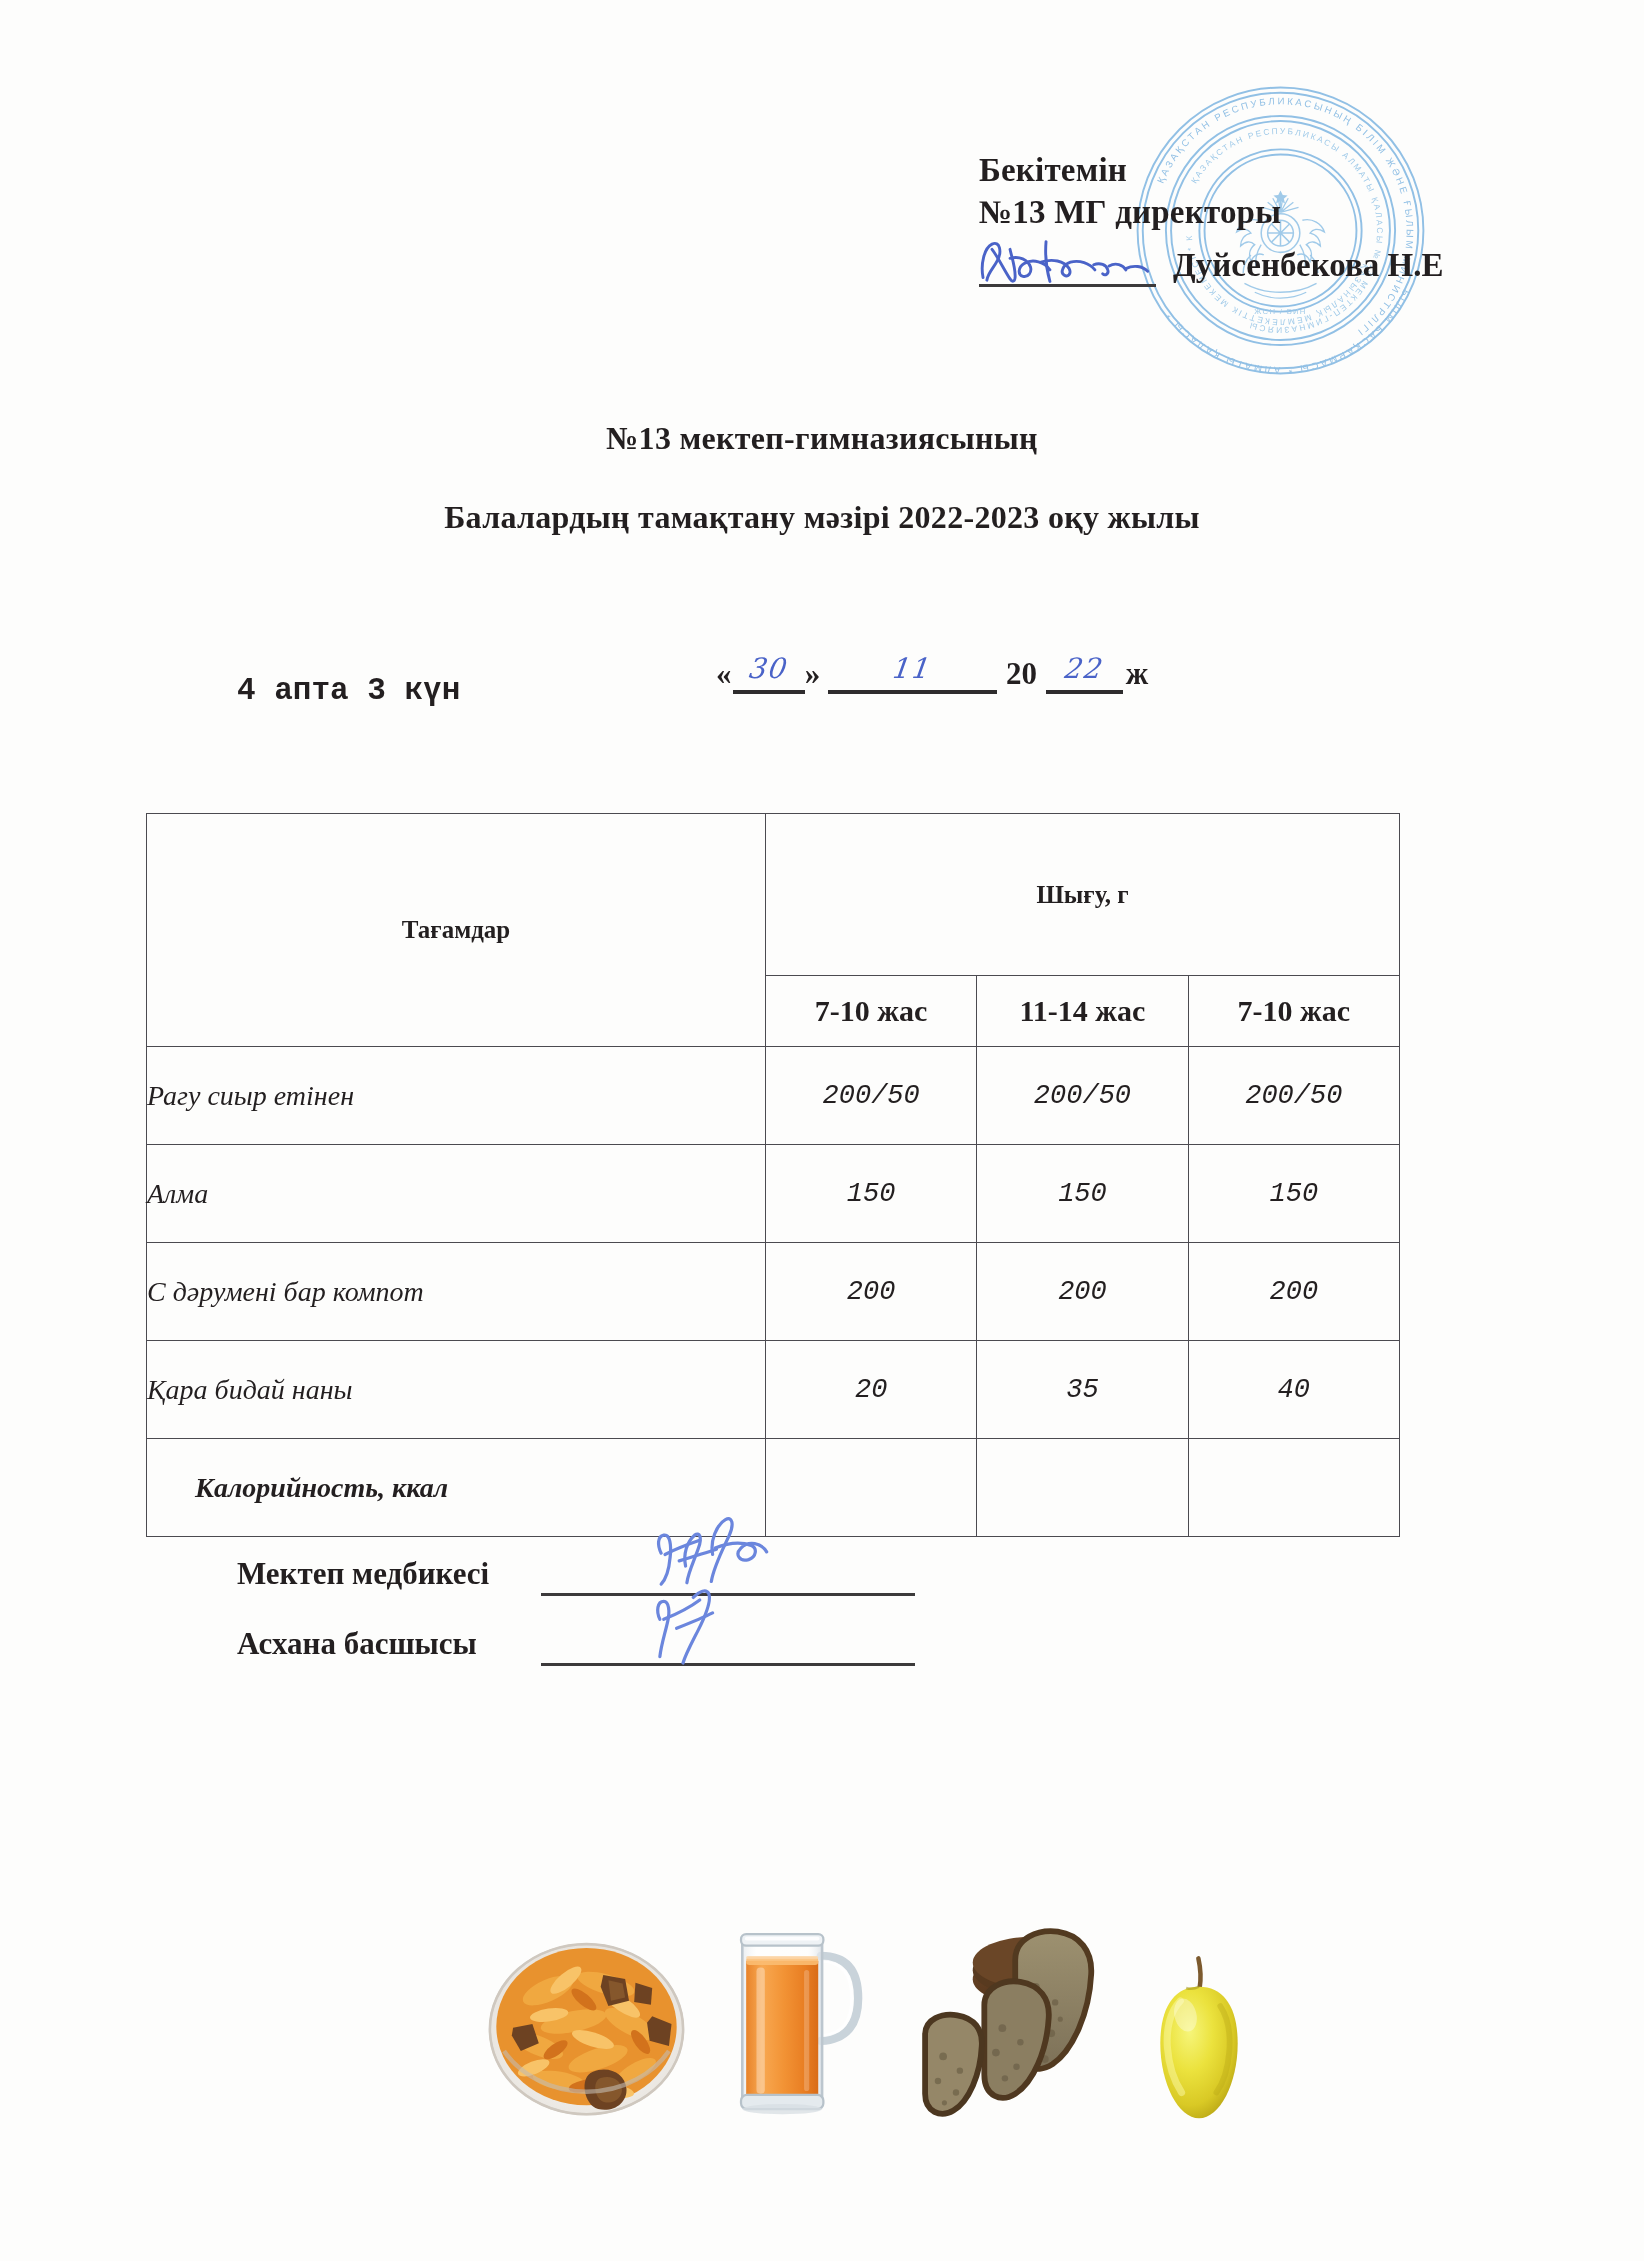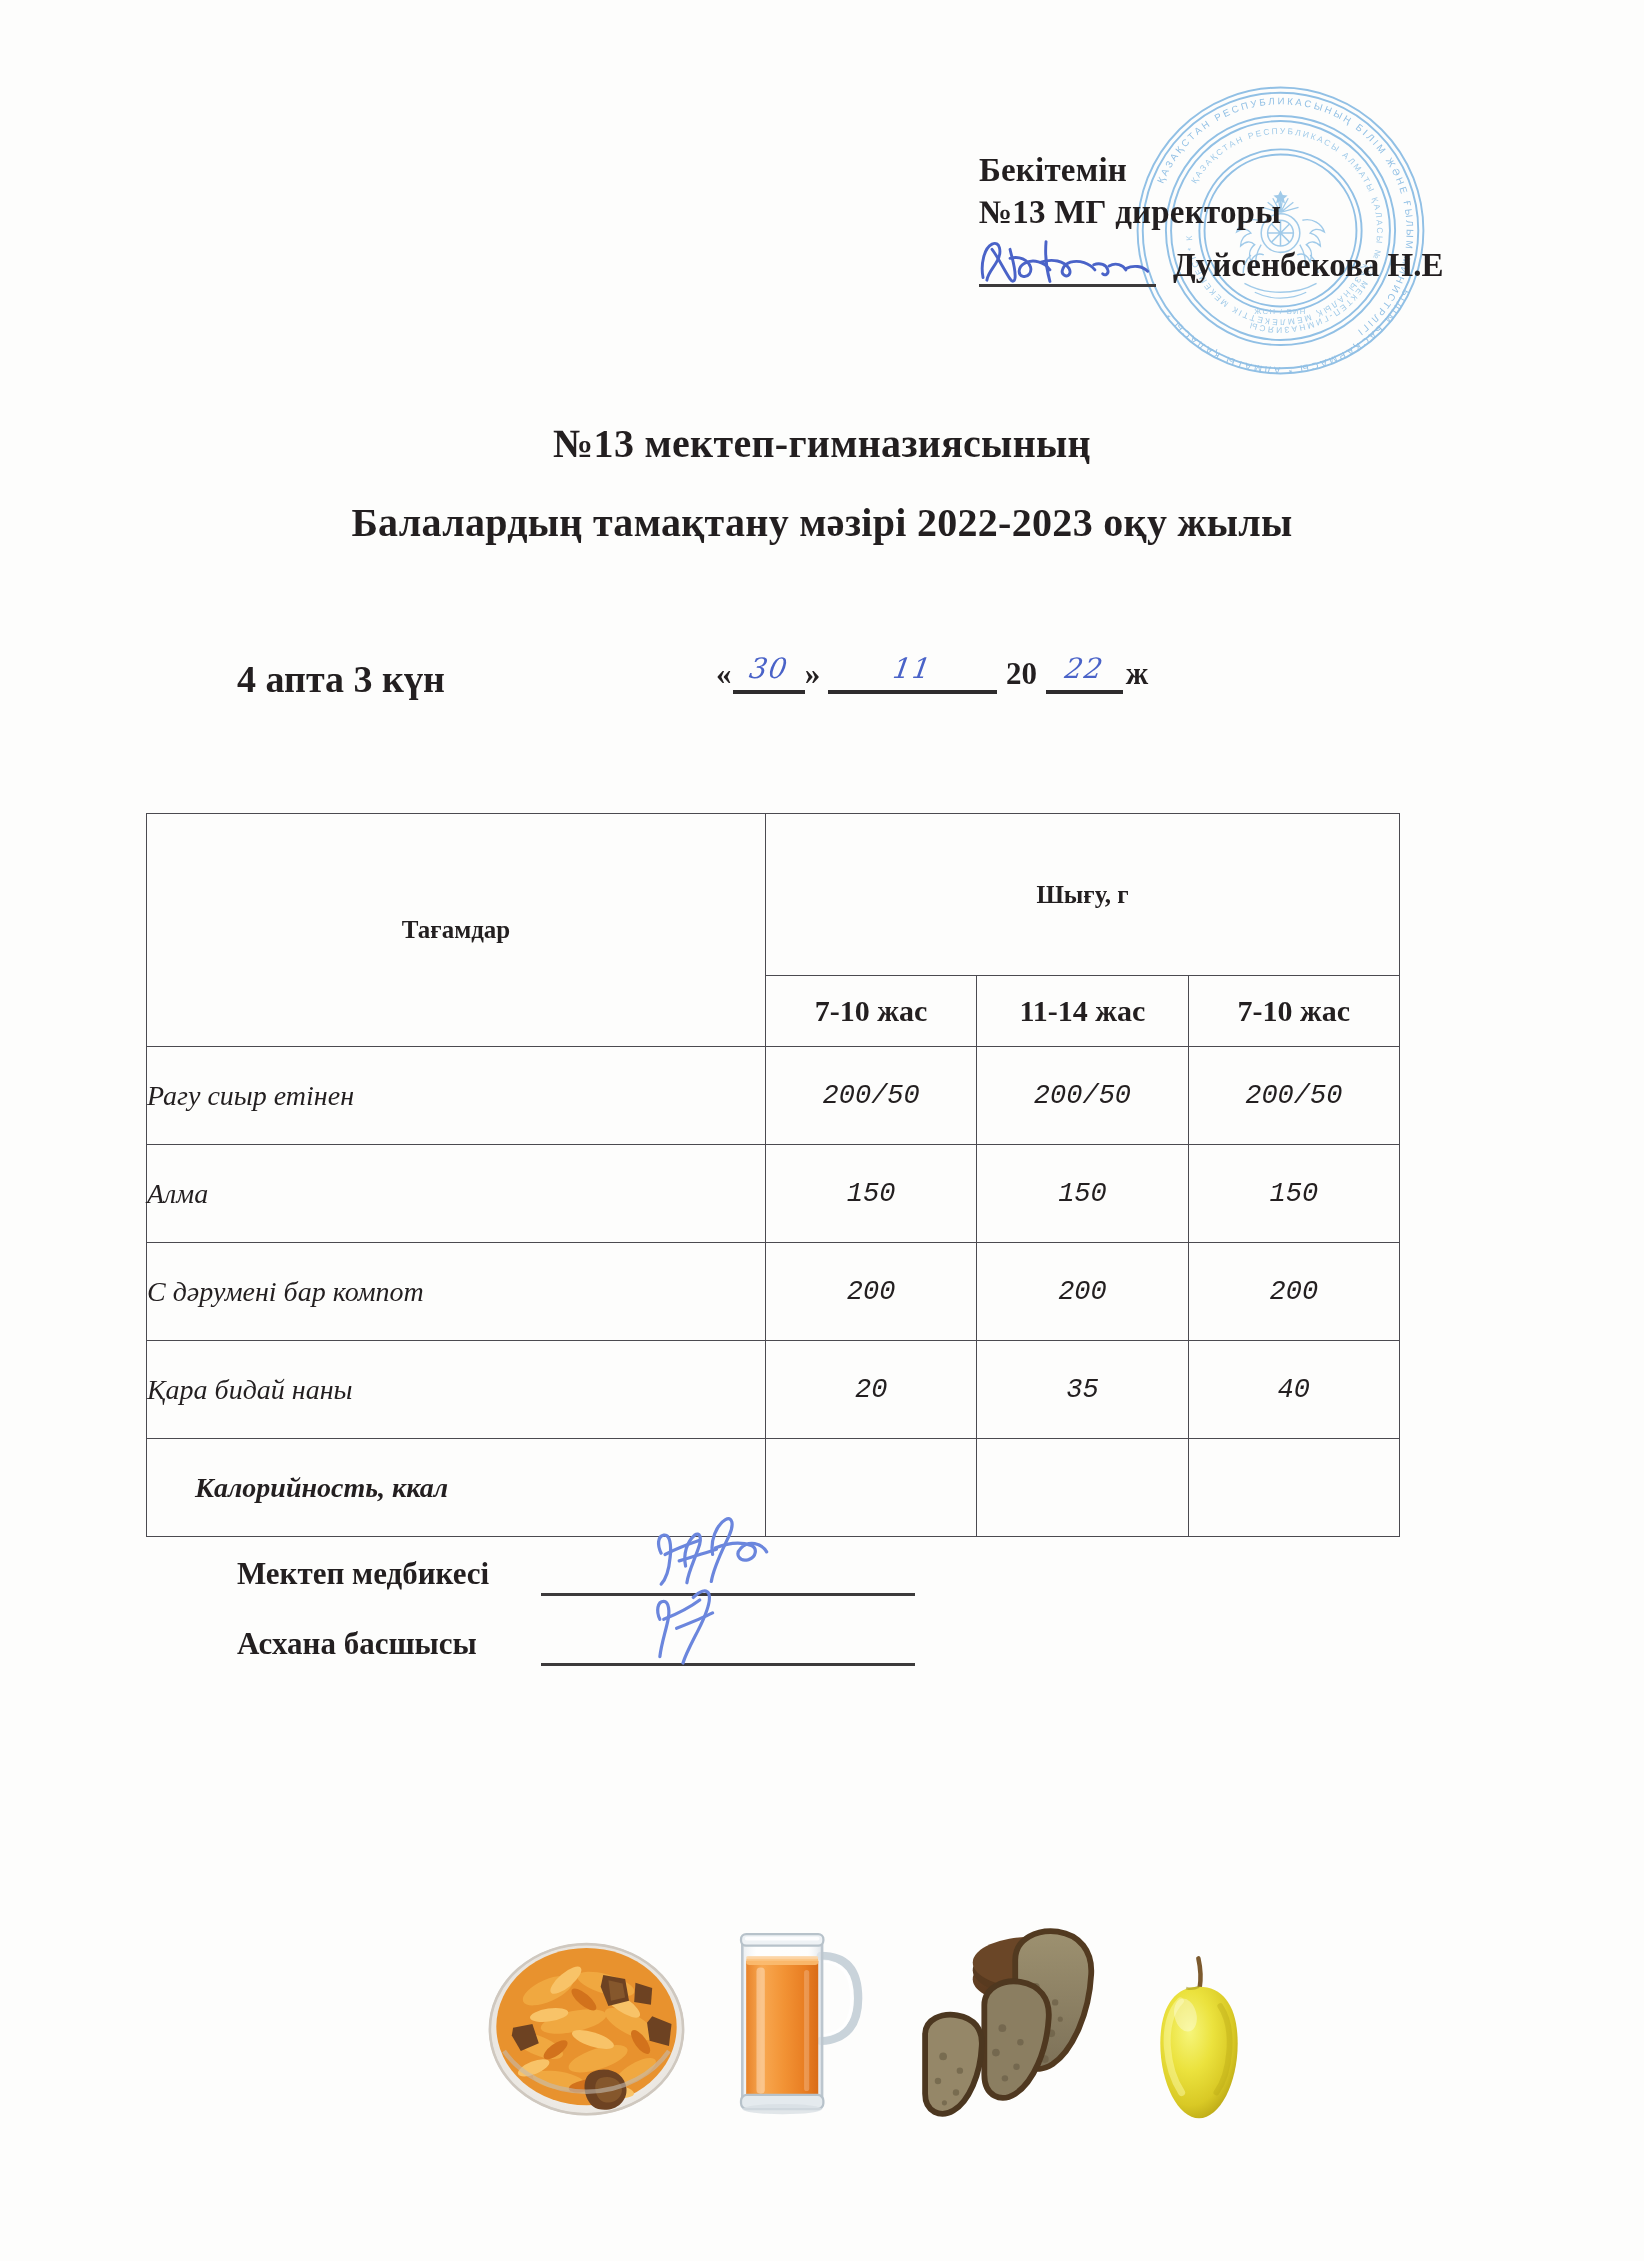--- a/index.html
+++ b/index.html
@@ -73,41 +73,42 @@
     pointer-events: none;
     opacity: 0.95;
   }
 
   
   .heading {
     position: absolute;
     width: 100%;
     text-align: center;
     font-weight: bold;
-    font-size: 40px;
+    font-size: 32px;
     letter-spacing: 0.3px;
   }
   .heading.h-school { top: 420px; }
   .heading.h-menu   { top: 499px; }
 
   
   .daterow {
     position: absolute;
     left: 0;
     top: 657px;
     width: 100%;
     height: 52px;
   }
   .week-day {
     position: absolute;
     left: 237px;
-    top: 0;
-    font-size: 38px;
+    top: 16px;
+    font-size: 31px;
     font-weight: bold;
     white-space: nowrap;
+    font-family: Liberation Mono, monospace;
   }
   .datefields {
     position: absolute;
     left: 716px;
     top: -2.6px;
     display: flex;
     align-items: flex-end;
     font-size: 31px;
     font-weight: bold;
     white-space: nowrap;

